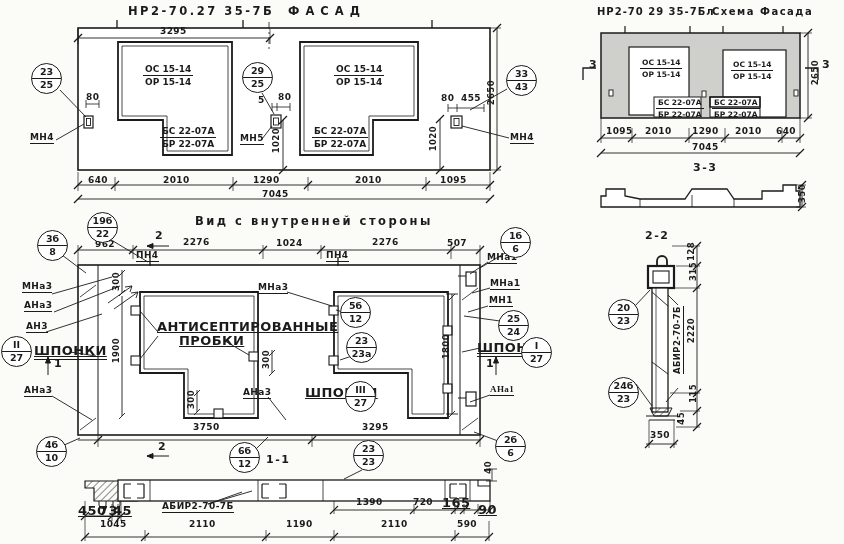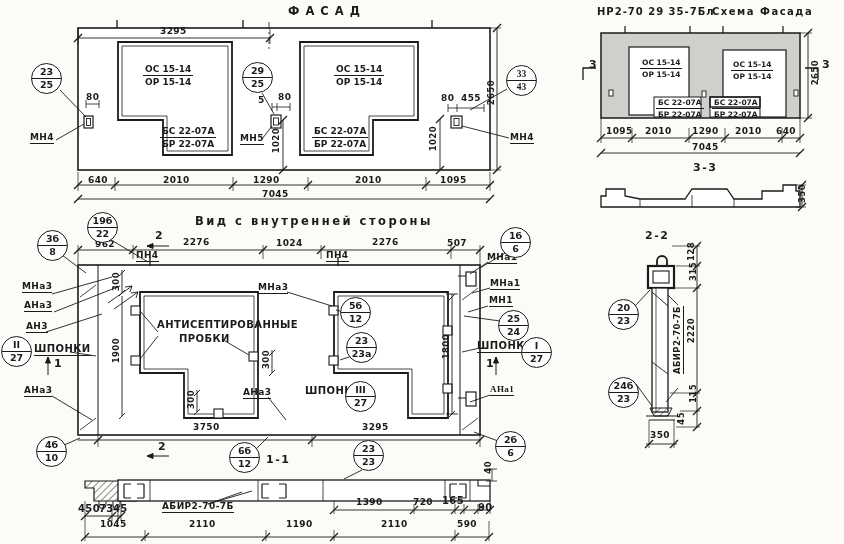--- a/index.html
+++ b/index.html
@@ -1,21 +1,21 @@
 <!DOCTYPE html>
 <html><head>
 <meta charset="utf-8">
 <style>
   html,body{margin:0;padding:0;}
   #canvas{position:relative;width:844px;height:544px;background:#fbfbf8;overflow:hidden;
           font-family:"DejaVu Sans",sans-serif;}
   svg{position:absolute;left:0;top:0;z-index:1;}
   .lbl{position:absolute;z-index:2;font:bold 9px "DejaVu Sans",sans-serif;color:#1b1b1b;
        white-space:nowrap;letter-spacing:.4px;}
-  .t8{font-size:10px;} .t11{font-size:11px;letter-spacing:1.5px;} .t12{font-size:11.5px;letter-spacing:2.5px;}
+  .t8{font-size:13px;text-decoration:underline;} .t11{font-size:11px;letter-spacing:1.5px;} .t12{font-size:11.5px;letter-spacing:2.5px;}
   .ul{border-bottom:1.2px solid #1b1b1b;padding-bottom:1px;}
   .vtext{position:absolute;z-index:2;writing-mode:vertical-rl;transform:rotate(180deg);
        font:bold 8.5px "DejaVu Sans",sans-serif;color:#1b1b1b;white-space:nowrap;letter-spacing:.4px;}
   .frac{position:absolute;z-index:2;text-align:center;font:bold 9px "DejaVu Sans",sans-serif;
        color:#1b1b1b;white-space:nowrap;}
   .frac .n{border-bottom:1.2px solid #1b1b1b;padding:0 2px 1px;}
   .frac .d{padding-top:1px;}
   .frac.small{font-size:7.5px;}
   .co{position:absolute;z-index:3;width:31px;height:31px;border:1.4px solid #1b1b1b;border-radius:50%;
       background:#fff;display:flex;flex-direction:column;align-items:stretch;justify-content:center;
@@ -169,20 +169,21 @@
       <path d="M672,246H700 M676,266H700 M670,288H700 M670,393H700 M680,411H700 M676,427H700" stroke-width=".7"></path>
       <path d="M697,246V427" stroke-width=".9"></path>
       <path d="M693,250l8,-8 M693,270l8,-8 M693,292l8,-8 M693,397l8,-8 M693,415l8,-8 M693,431l8,-8" stroke-width="1.2"></path>
       <path d="M649,420V448 M674,420V448" stroke-width=".7"></path>
       <path d="M646,444H677" stroke-width=".9"></path>
       <path d="M645,448l8,-8 M670,448l8,-8" stroke-width="1.2"></path>
     </g>
   </g>
 </svg>
 
+<div class="lbl t12" style="left:128px;top:4px;">НР2-70.27 35-7Б</div>
 <div class="lbl t12" style="left:288px;top:4px;letter-spacing:6px;">ФАСАД</div>
 <div class="lbl" style="left:160px;top:26px;">3295</div>
 
 <div class="frac" style="left:143px;top:64px;">
   <div class="n">ОС 15-14</div>
   <div class="d">ОР 15-14</div>
 </div>
 <div class="frac" style="left:334px;top:64px;">
   <div class="n">ОС 15-14</div>
   <div class="d">ОР 15-14</div>
@@ -197,21 +198,21 @@
 </div>
 
 <div class="co" style="left:31px;top:63px;">
   <div class="t">23</div>
   <div class="b">25</div>
 </div>
 <div class="co" style="left:242px;top:62px;">
   <div class="t">29</div>
   <div class="b">25</div>
 </div>
-<div class="co" style="left:506px;top:65px;font-family:Liberation Serif, serif;">
+<div class="co" style="left:506px;top:65px;">
   <div class="t">33</div>
   <div class="b">43</div>
 </div>
 
 <div class="lbl ul" style="left:30px;top:132px;">МН4</div>
 <div class="lbl ul" style="left:240px;top:133px;">МН5</div>
 <div class="lbl ul" style="left:510px;top:132px;">МН4</div>
 
 <div class="lbl" style="left:86px;top:92px;">80</div>
 <div class="lbl" style="left:258px;top:95px;">5</div>

